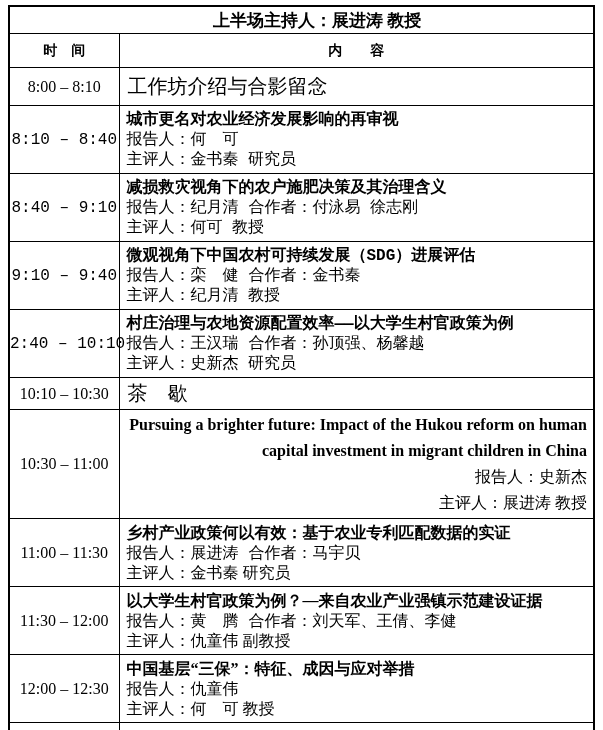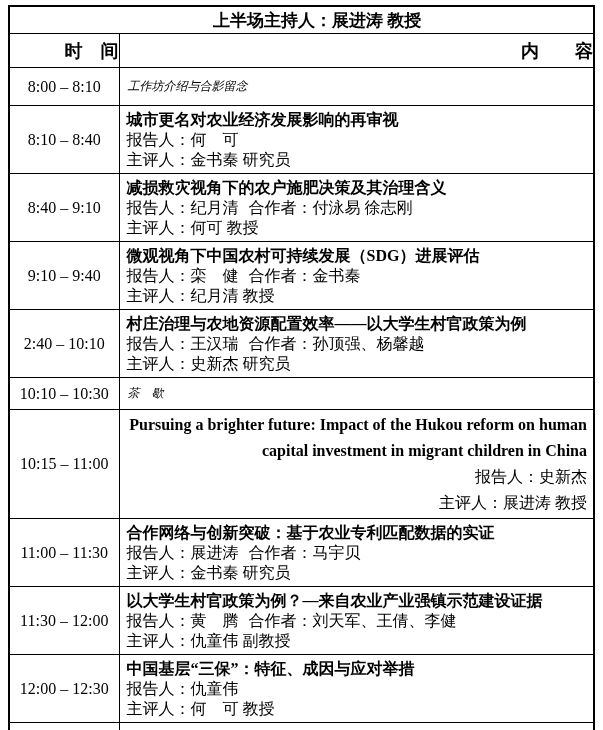--- a/index.html
+++ b/index.html
@@ -27,51 +27,50 @@
   col.c-time { width: 110px; }
   td {
     border: 1px solid #000;
     vertical-align: middle;
     padding: 0;
   }
   
   tr.rh-part1 td   { height: 26px; padding-left: 31px; }
   tr.rh-colhead td { height: 33px; }
   tr.rh-open td    { height: 33px; }
-  tr.rh-std td     { height: 63px; }
+  tr.rh-std td     { height: 63px; font-family: Liberation Mono, monospace; }
   tr.rh-tea td     { height: 27px; }
   tr.rh-part2 td   { height: 29px; }
   tr.rh-en td      { height: 73px; }
   tr.rh-mid td     { height: 63px; }
   tr.rh-last td    { height: 41px; }
 
   td.part-header {
     text-align: center;
     font-weight: bold;
     font-size: 17px;
   }
   td.col-head {
-    text-align: right;
+    text-align: center;
     font-weight: bold;
-    font-size: 18px;
+    font-size: 14px;
     margin-left: 28px;
   }
   td.time-cell {
     text-align: center;
     font-size: 16px;
     white-space: nowrap;
   }
   td.content-cell {
     padding: 2px 6px 2px 7px;
     font-size: 16px;
   }
   td.plain-cell {
     padding: 2px 6px 2px 8px;
-    font-size: 12px;
-    font-style: italic;
+    font-size: 20px;
   }
   .session-title {
     font-weight: bold;
     font-size: 16px;
     line-height: 20px;
   }
   .meta-line {
     font-size: 16px;
     line-height: 20px;
   }
@@ -147,32 +146,32 @@
       </td>
     </tr>
 
     <tr class="rh-tea">
       <td class="time-cell">10:10 – 10:30</td>
       <td class="plain-cell">茶　歇</td>
     </tr>
 
 
     <tr class="rh-en">
-      <td class="time-cell">10:15 – 11:00</td>
+      <td class="time-cell">10:30 – 11:00</td>
       <td class="content-cell">
         <div class="session-title">Pursuing a brighter future: Impact of the Hukou reform on human capital investment in migrant children in China</div>
         <div class="meta-line"><span class="reporter-part">报告人：史新杰</span></div>
         <div class="meta-line">主评人：展进涛 教授</div>
       </td>
     </tr>
 
     <tr class="rh-mid">
       <td class="time-cell">11:00 – 11:30</td>
       <td class="content-cell">
-        <div class="session-title">合作网络与创新突破：基于农业专利匹配数据的实证</div>
+        <div class="session-title">乡村产业政策何以有效：基于农业专利匹配数据的实证</div>
         <div class="meta-line"><span class="reporter-part tabbed">报告人：展进涛</span><span>合作者：马宇贝</span></div>
         <div class="meta-line">主评人：金书秦 研究员</div>
       </td>
     </tr>
 
     <tr class="rh-mid">
       <td class="time-cell">11:30 – 12:00</td>
       <td class="content-cell">
         <div class="session-title">以大学生村官政策为例？—来自农业产业强镇示范建设证据</div>
         <div class="meta-line"><span class="reporter-part tabbed">报告人：黄　腾</span><span>合作者：刘天军、王倩、李健</span></div>

